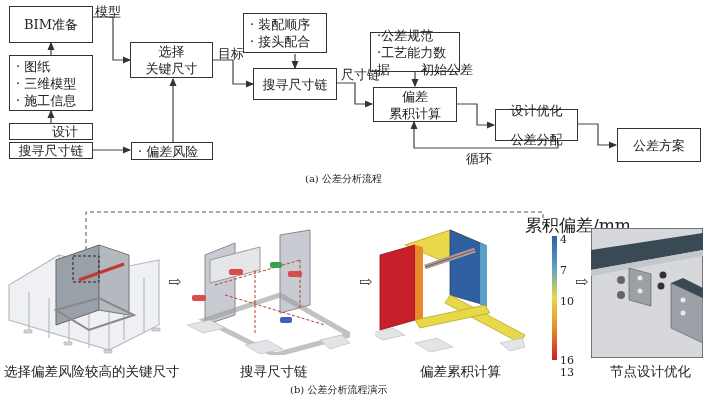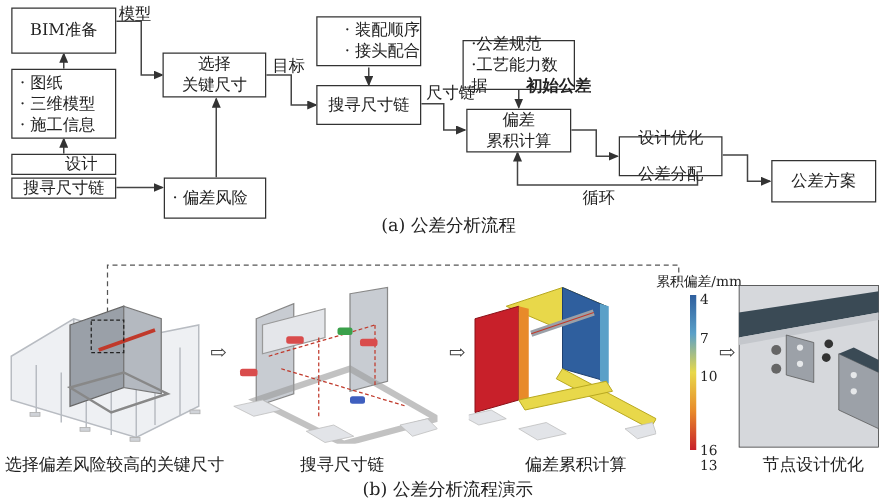--- a/index.html
+++ b/index.html
@@ -3,21 +3,21 @@
 <meta charset="utf-8">
 <style>
   html, body { margin: 0; padding: 0; background: #ffffff; }
   body { width: 711px; height: 402px; position: relative; overflow: hidden;
          font-family: "DejaVu Serif", "Liberation Serif", serif; color: #222; }
   .box { position: absolute; border: 1.3px solid #333; background: #fff; box-sizing: border-box;
          font-size: 13px; line-height: 17px; display: flex; flex-direction: column;
          justify-content: center; align-items: center; text-align: center; }
   .box.left { align-items: flex-start; padding-left: 6px; text-align: left; }
   .lbl { position: absolute; font-size: 13px; line-height: 15px; white-space: nowrap; }
-  .cap { position: absolute; font-size: 14px; white-space: nowrap; }
+  .cap { position: absolute; font-size: 10px; white-space: nowrap; }
   svg.lines { position: absolute; left: 0; top: 0; }
   .panel { position: absolute; }
   .stage-cap { position: absolute; font-size: 13.5px; white-space: nowrap; text-align: center; }
   .tick { position: absolute; font-size: 11px; line-height: 11px; }
 </style>
 </head>
 <body>
 
 <svg class="lines" width="711" height="402">
   <defs>
@@ -62,28 +62,28 @@
   <span>· 图纸</span>
   <span>· 三维模型</span>
   <span>· 施工信息</span>
 </div>
 <div class="box" style="left:9px;top:123px;width:84px;height:17px;padding-left:28px;">
   <span>设计</span>
 </div>
 <div class="box" style="left:9px;top:142px;width:84px;height:17px;">
   <span>搜寻尺寸链</span>
 </div>
-<div class="box left" style="left:131px;top:142px;width:82px;height:33px;">
+<div class="box left" style="left:131px;top:142px;width:82px;height:18px;">
   <span>· 偏差风险</span>
 </div>
 <div class="box" style="left:130px;top:42px;width:83px;height:36px;">
   <span>选择</span>
   <span>关键尺寸</span>
 </div>
-<div class="box left" style="left:253px;top:13px;width:84px;height:40px;align-items:flex-end;">
+<div class="box left" style="left:243px;top:13px;width:84px;height:40px;">
   <span>· 装配顺序</span>
   <span>· 接头配合</span>
 </div>
 <div class="box" style="left:253px;top:68px;width:84px;height:32px;">
   <span>搜寻尺寸链</span>
 </div>
 <div class="box left" style="left:370px;top:13px;width:90px;height:40px;margin-top:19px;">
   <span>·公差规范</span>
   <span>·工艺能力数据</span>
 </div>
@@ -95,21 +95,21 @@
   <span>设计优化</span>
   <span>公差分配</span>
 </div>
 <div class="box" style="left:617px;top:128px;width:84px;height:34px;">
   <span>公差方案</span>
 </div>
 
 <span class="lbl" style="left:95px;top:4px;">模型</span>
 <span class="lbl" style="left:218px;top:46px;">目标</span>
 <span class="lbl" style="left:341px;top:67px;">尺寸链</span>
-<span class="lbl" style="left:421px;top:62px;font-weight:bold;">初始公差</span>
+<span class="lbl" style="left:421px;top:62px;">初始公差</span>
 <span class="lbl" style="left:466px;top:151px;">循环</span>
 
 <span class="cap" style="left:305px;top:172px;">(a) 公差分析流程</span>
 
 <svg class="panel" style="left:4px;top:230px;" width="160" height="130" viewBox="0 0 160 130">
   <g stroke="#b8bcc2" stroke-width="1.2" fill="none">
     <path d="M5,55 L55,25 L105,40 L155,30 L155,95 L105,120 L5,90 Z" fill="#eef0f3"></path>
     <path d="M25,62 L25,100 M45,68 L45,108 M65,74 L65,112 M85,80 L85,118"></path>
     <path d="M120,55 L120,110 M140,48 L140,102"></path>
     <path d="M55,25 L55,75 M105,40 L105,120"></path>
@@ -162,21 +162,21 @@
   <path d="M40,95 L110,80 L115,88 L45,103 Z" fill="#e8d84a" stroke="#b8a820" stroke-width="0.8"></path>
   <line x1="50" y1="42" x2="100" y2="25" stroke="#9aa0a8" stroke-width="5"></line>
   <line x1="50" y1="42" x2="100" y2="25" stroke="#c0392b" stroke-width="1"></line>
   <g fill="#e2e4e8" stroke="#bbb" stroke-width="0.6">
     <path d="M-5,108 L18,103 L30,110 L8,115 Z"></path>
       <path d="M40,118 L62,113 L78,122 L55,127 Z"></path>
       <path d="M125,118 L147,113 L150,122 L135,126 Z"></path>
   </g>
 </svg>
 
-<span class="lbl" style="left:525px;top:218px;font-size:11px;">累积偏差/mm</span>
+<span class="lbl" style="left:525px;top:218px;font-size:17px;">累积偏差/mm</span>
 <div style="position:absolute;left:552px;top:236px;width:5px;height:124px;background:linear-gradient(to bottom,#2f5f9e,#5aa0c8 25%,#e8d84a 50%,#e88a2a 75%,#c8202a);"></div>
 <span class="tick" style="left:560px;top:234px;">4</span>
 <span class="tick" style="left:560px;top:265px;">7</span>
 <span class="tick" style="left:560px;top:296px;">10</span>
 <span class="tick" style="left:560px;top:327px;margin-top:40px;">13</span>
 <span class="tick" style="left:560px;top:355px;">16</span>
 
 <span style="position:absolute;left:575px;top:272px;font-size:16px;color:#444;">⇨</span>
 
 <svg class="panel" style="left:591px;top:228px;" width="112" height="130" viewBox="0 0 112 130">

